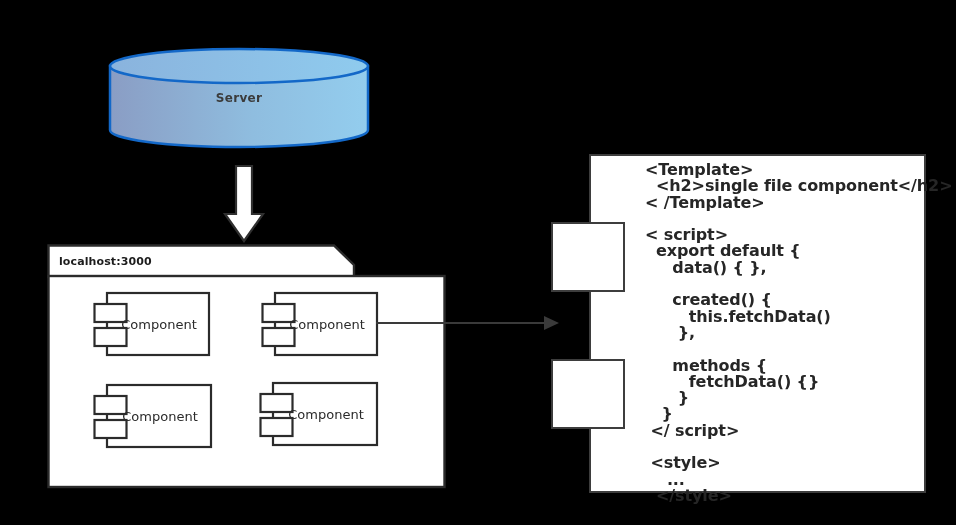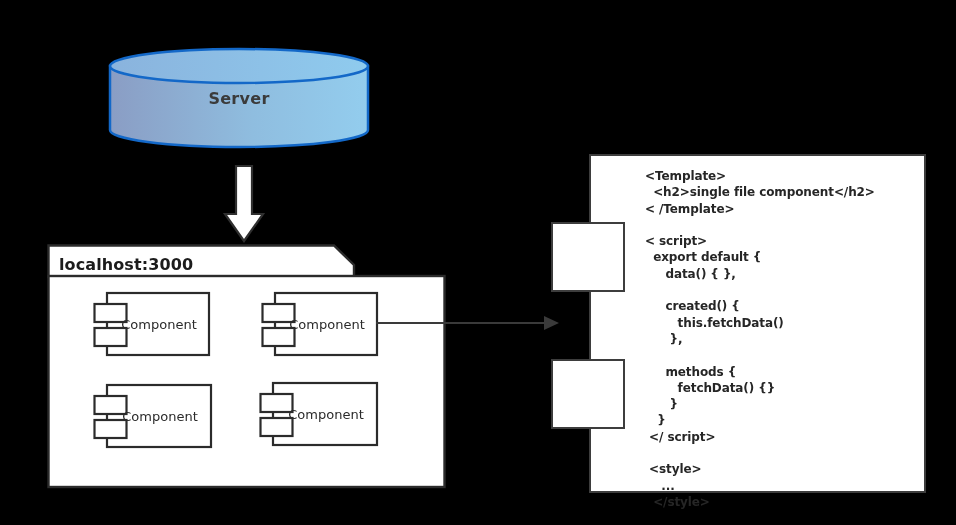--- a/index.html
+++ b/index.html
@@ -27,21 +27,21 @@
   #server-node svg { display: block; }
   #server-label {
     position: absolute;
     left: 0;
     top: 0;
     width: 262px;
     height: 102px;
     display: flex;
     align-items: center;
     justify-content: center;
-    font-size: 16px;
+    font-size: 12px;
     font-weight: bold;
     color: #3b3b3b;
     letter-spacing: .3px;
     pointer-events: none;
   }
 
   
   #download-arrow {
     position: absolute;
     left: 222px;
@@ -55,21 +55,21 @@
     position: absolute;
     left: 47px;
     top: 244px;
     width: 400px;
     height: 245px;
   }
   #browser-package-label {
     position: absolute;
     left: 12px;
     top: 11px;
-    font-size: 16px;
+    font-size: 11px;
     font-weight: bold;
     color: #1c1c1c;
     letter-spacing: .1px;
     white-space: nowrap;
   }
 
   
   .uml-component {
     position: absolute;
     text-align: center;
@@ -105,24 +105,24 @@
     top: 154px;
     width: 337px;
     height: 339px;
     background: #ffffff;
     border: 2px solid #3d3d3d;
     box-sizing: border-box;
   }
   #sfc-code {
     position: absolute;
     left: 54px;
-    top: 12px;
+    top: 6px;
     margin: 0;
     font-family: "DejaVu Sans", "Liberation Sans", sans-serif;
-    font-size: 12px;
+    font-size: 16px;
     font-weight: bold;
     line-height: 16.3px;
     color: #262626;
     white-space: pre;
     letter-spacing: -0.1px;
   }
   .sfc-tab {
     position: absolute;
     background: #ffffff;
     border: 2px solid #3d3d3d;

